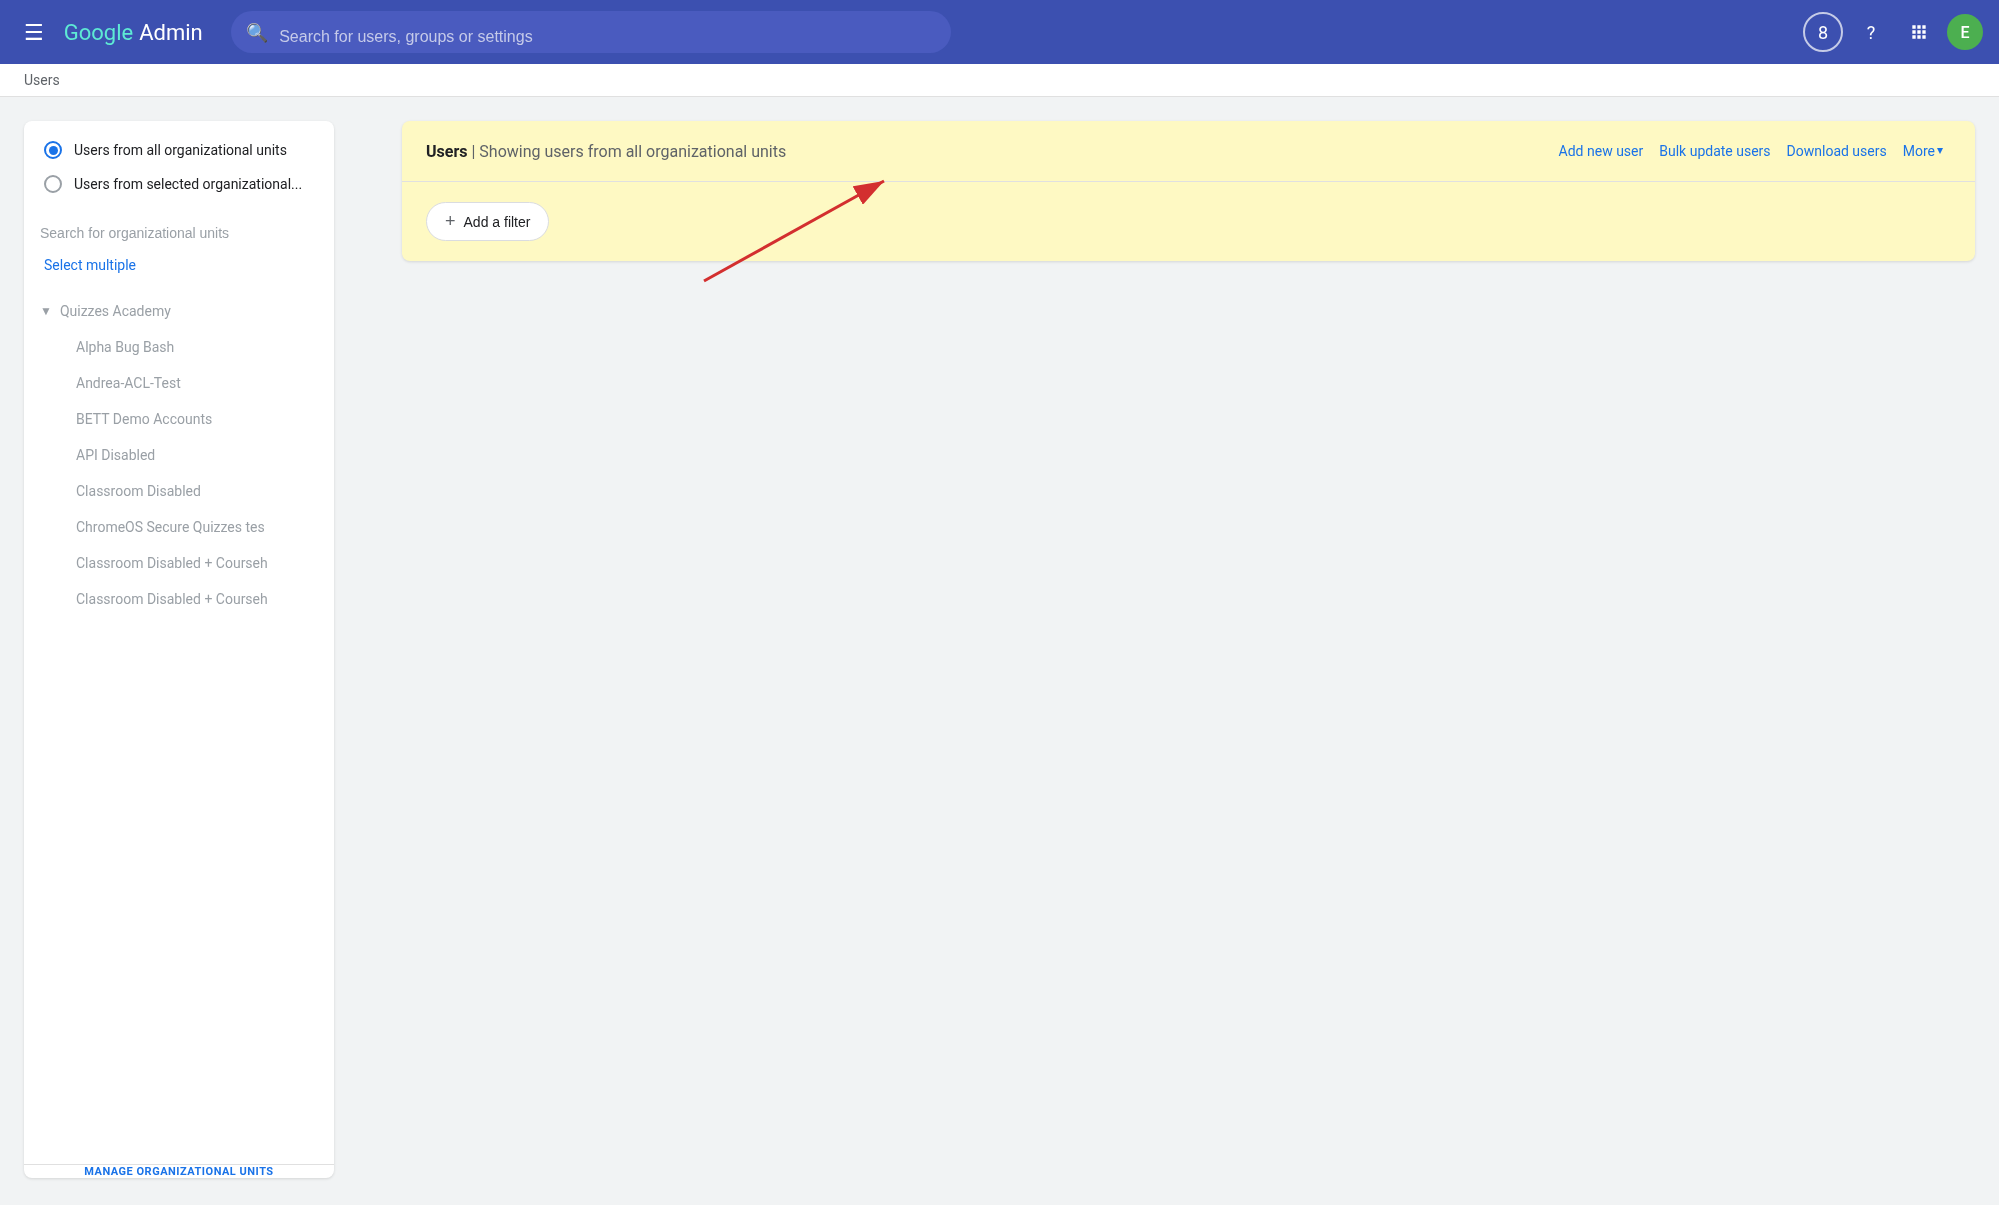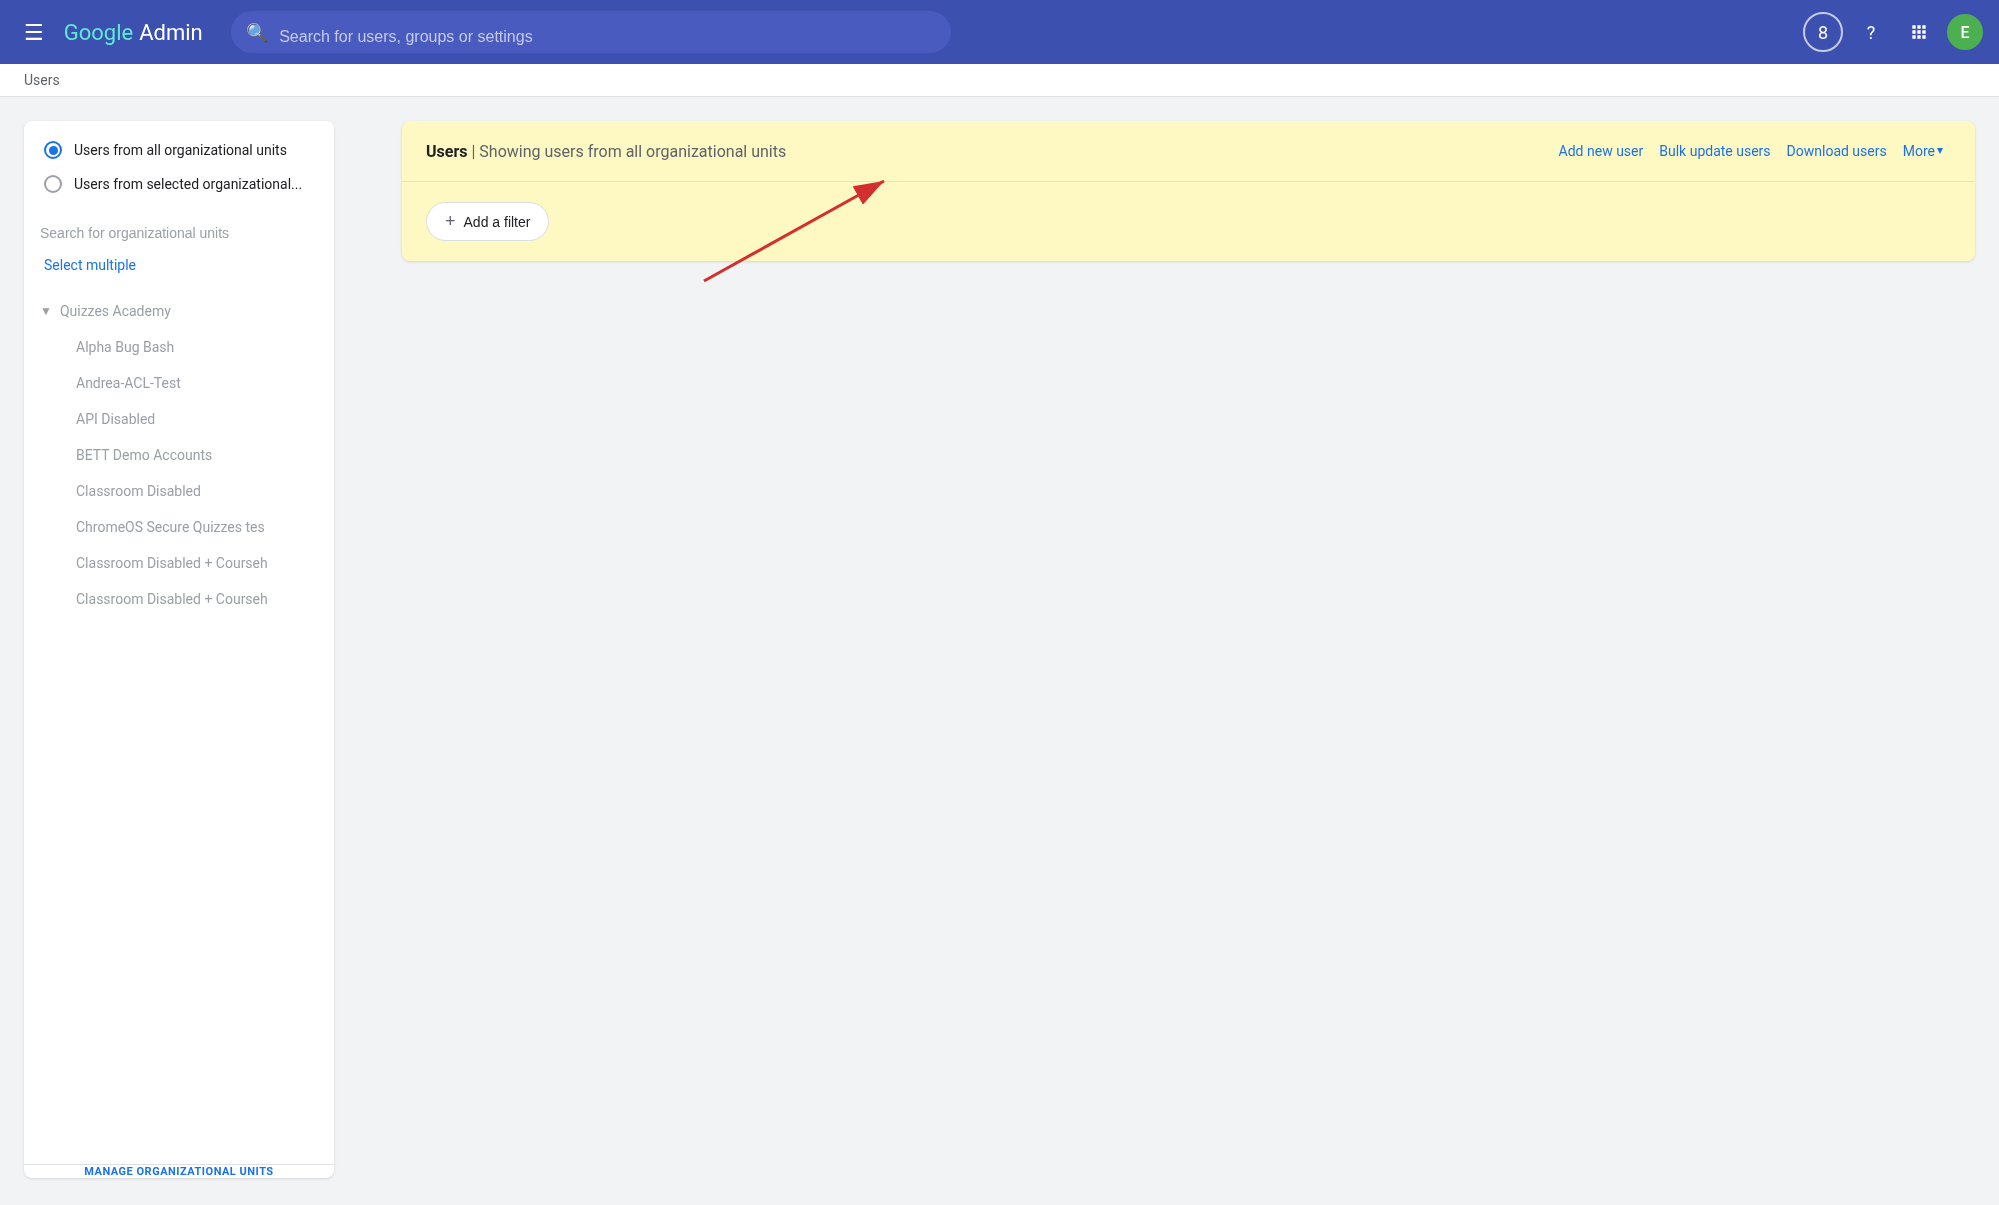--- a/index.html
+++ b/index.html
@@ -315,24 +315,24 @@
         <span>Quizzes Academy</span>
       </div>
       <div class="org-tree-children">
         <div class="org-tree-child">
           <span>Alpha Bug Bash</span>
         </div>
         <div class="org-tree-child">
           <span>Andrea-ACL-Test</span>
         </div>
         <div class="org-tree-child">
+          <span>BETT Demo Accounts</span>
+        </div>
+        <div class="org-tree-child">
           <span>API Disabled</span>
-        </div>
-        <div class="org-tree-child">
-          <span>BETT Demo Accounts</span>
         </div>
         <div class="org-tree-child">
           <span>Classroom Disabled</span>
         </div>
         <div class="org-tree-child">
           <span>ChromeOS Secure Quizzes tes</span>
         </div>
         <div class="org-tree-child">
           <span>Classroom Disabled + Courseh</span>
         </div>

